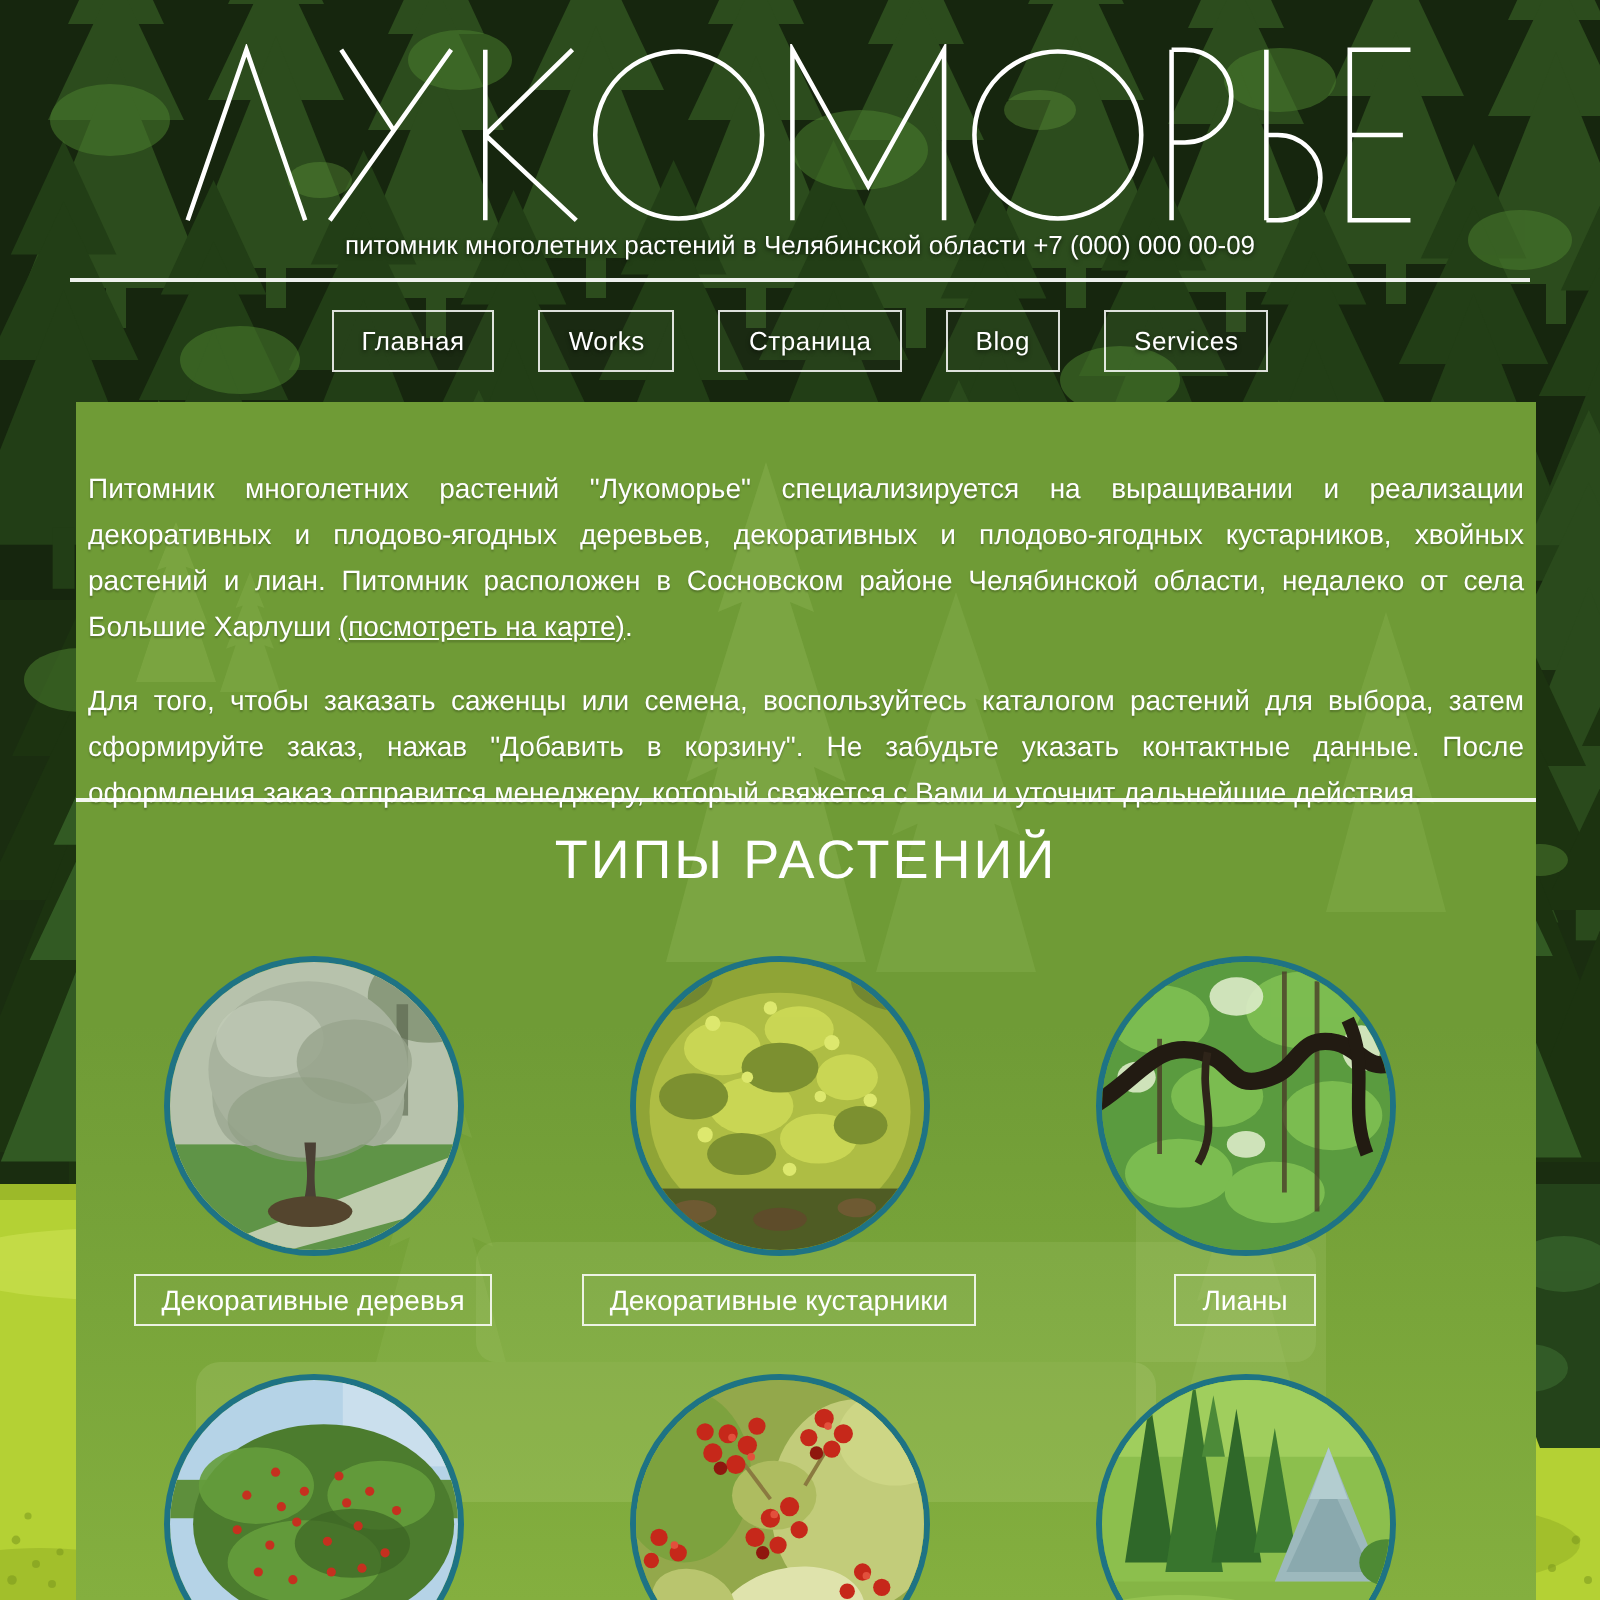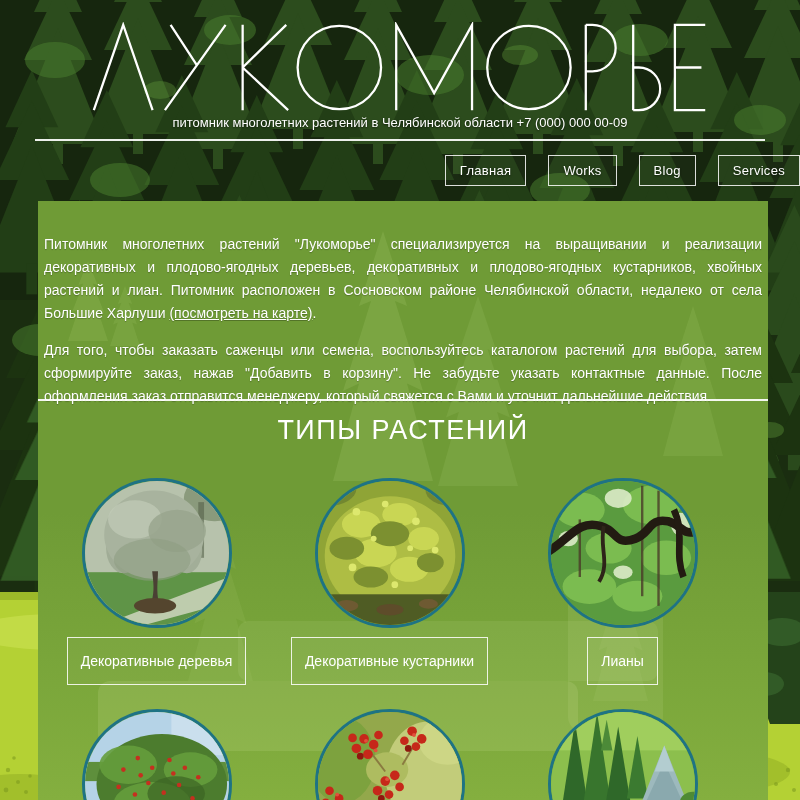--- a/index.html
+++ b/index.html
@@ -7,21 +7,21 @@
         font-family:"Liberation Sans","DejaVu Sans",sans-serif;}
   svg{display:block;}
   .bg-abs{position:absolute;left:0;}
   
   #header{position:absolute;top:0;left:0;width:800px;z-index:3;text-align:center;}
   #logo{margin:22px auto 0;}
   #tagline{margin-top:2px;color:#fff;font-size:13px;line-height:16px;
            text-shadow:0 1px 2px rgba(0,0,0,.55);}
   .rule{height:2px;background:rgba(255,255,255,.92);}
   #header-rule{margin:8px 35px 0;}
-  #main-nav{margin-top:14px;display:flex;justify-content:flex-end;gap:22px;}
+  #main-nav{margin-top:14px;display:flex;justify-content:center;gap:22px;}
   .nav-item{border:1px solid rgba(255,255,255,.85);color:#fff;font-size:13px;
             padding:7px 14px;letter-spacing:.3px;cursor:pointer;background:rgba(255,255,255,.02);
             text-shadow:0 1px 2px rgba(0,0,0,.5);}
   
   #content{position:absolute;left:38px;top:201px;width:730px;height:599px;z-index:2;
            background:linear-gradient(180deg,#6f9b36 0%,#6f9b36 52%,#79a53a 76%,#84af3f 100%);}
   #content-texture{position:absolute;top:0;left:0;pointer-events:none;}
   .para{position:relative;color:#fff;font-size:14px;line-height:23px;text-align:justify;
         margin:0 6px;text-shadow:0 1px 1px rgba(0,0,0,.25);}
   #p1{margin-top:32px;}
@@ -29,21 +29,21 @@
   .map-link{color:#fff;text-decoration:underline;cursor:pointer;}
   #section-rule{position:relative;margin-top:-9px;}
   #section-title{position:relative;margin:12px 17px 0;color:#fff;font-weight:400;font-size:27px;
                  line-height:34px;text-align:center;letter-spacing:1.5px;}
   #plant-grid{position:relative;margin:28px 0 0 2px;display:grid;
               grid-template-columns:repeat(3,233px);row-gap:21px;}
   .cell{display:flex;flex-direction:column;align-items:center;}
   .circle{width:144px;height:144px;margin-top:3px;border:3px solid #1e7384;border-radius:50%;
           overflow:hidden;cursor:pointer;background:#74a33c;}
   .pill{margin-top:9px;border:1px solid rgba(255,255,255,.85);color:#fff;font-size:14px;
-        line-height:16px;padding:15px 13px;white-space:nowrap;cursor:pointer;
+        line-height:16px;padding:4px 13px;white-space:nowrap;cursor:pointer;
         background:rgba(255,255,255,.03);}
 </style>
 </head>
 <body>
 
 <div id="page">
 
   <svg class="bg-abs" style="top:0" width="800" height="612">
     <defs>
       <g id="fir">
@@ -182,20 +182,21 @@
       <circle cx="462" cy="48" r="44"></circle>
       <path d="M522 93 V3 M522 3 h7 a24.5 24.5 0 0 1 0 49 h-7"></path>
       <path d="M572 3 V93 M572 48 h6 a22.5 22.5 0 0 1 0 45 h-6"></path>
       <path d="M648 3 H616 V93 H648 M616 48 H644"></path>
     </svg>
     <div id="tagline">питомник многолетних растений в Челябинской области +7 (000) 000 00-09</div>
     <div class="rule" id="header-rule"></div>
     <nav id="main-nav">
       <div class="nav-item">Главная</div>
       <div class="nav-item">Works</div>
+      <div class="nav-item">Страница</div>
       <div class="nav-item">Blog</div>
       <div class="nav-item">Services</div>
     </nav>
   </div>
 
   <main id="content">
 
     <svg id="content-texture" width="730" height="599">
       <defs>
         <path id="pinesil" d="M25 0 L37 30 L31 28 L45 64 L37 61 L50 100 L0 100 L13 61 L5 64 L19 28 L13 30 Z"></path>

